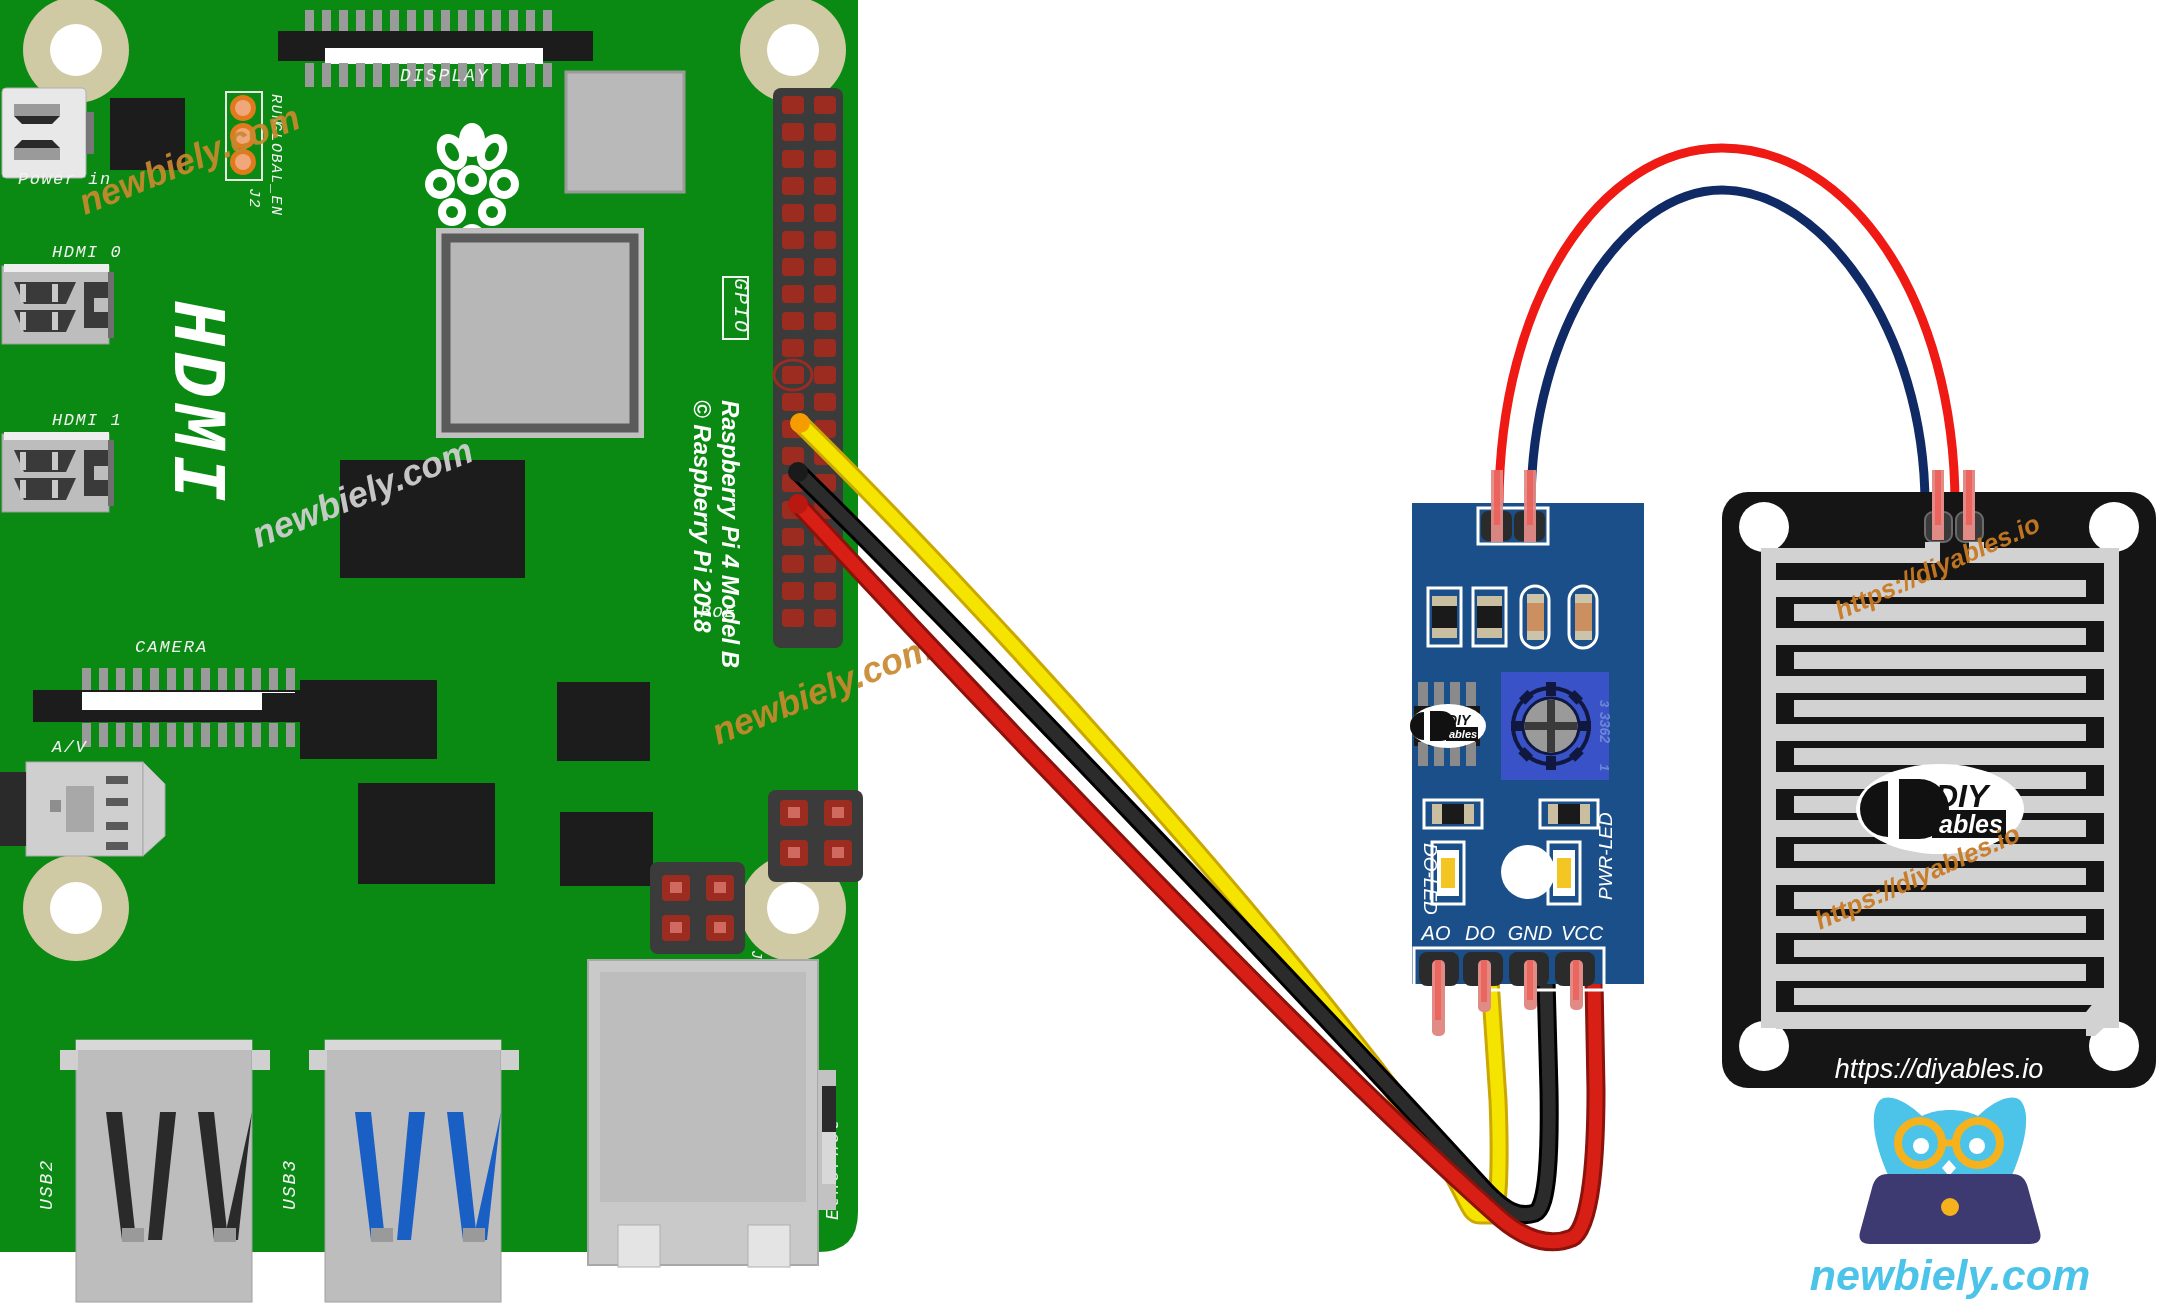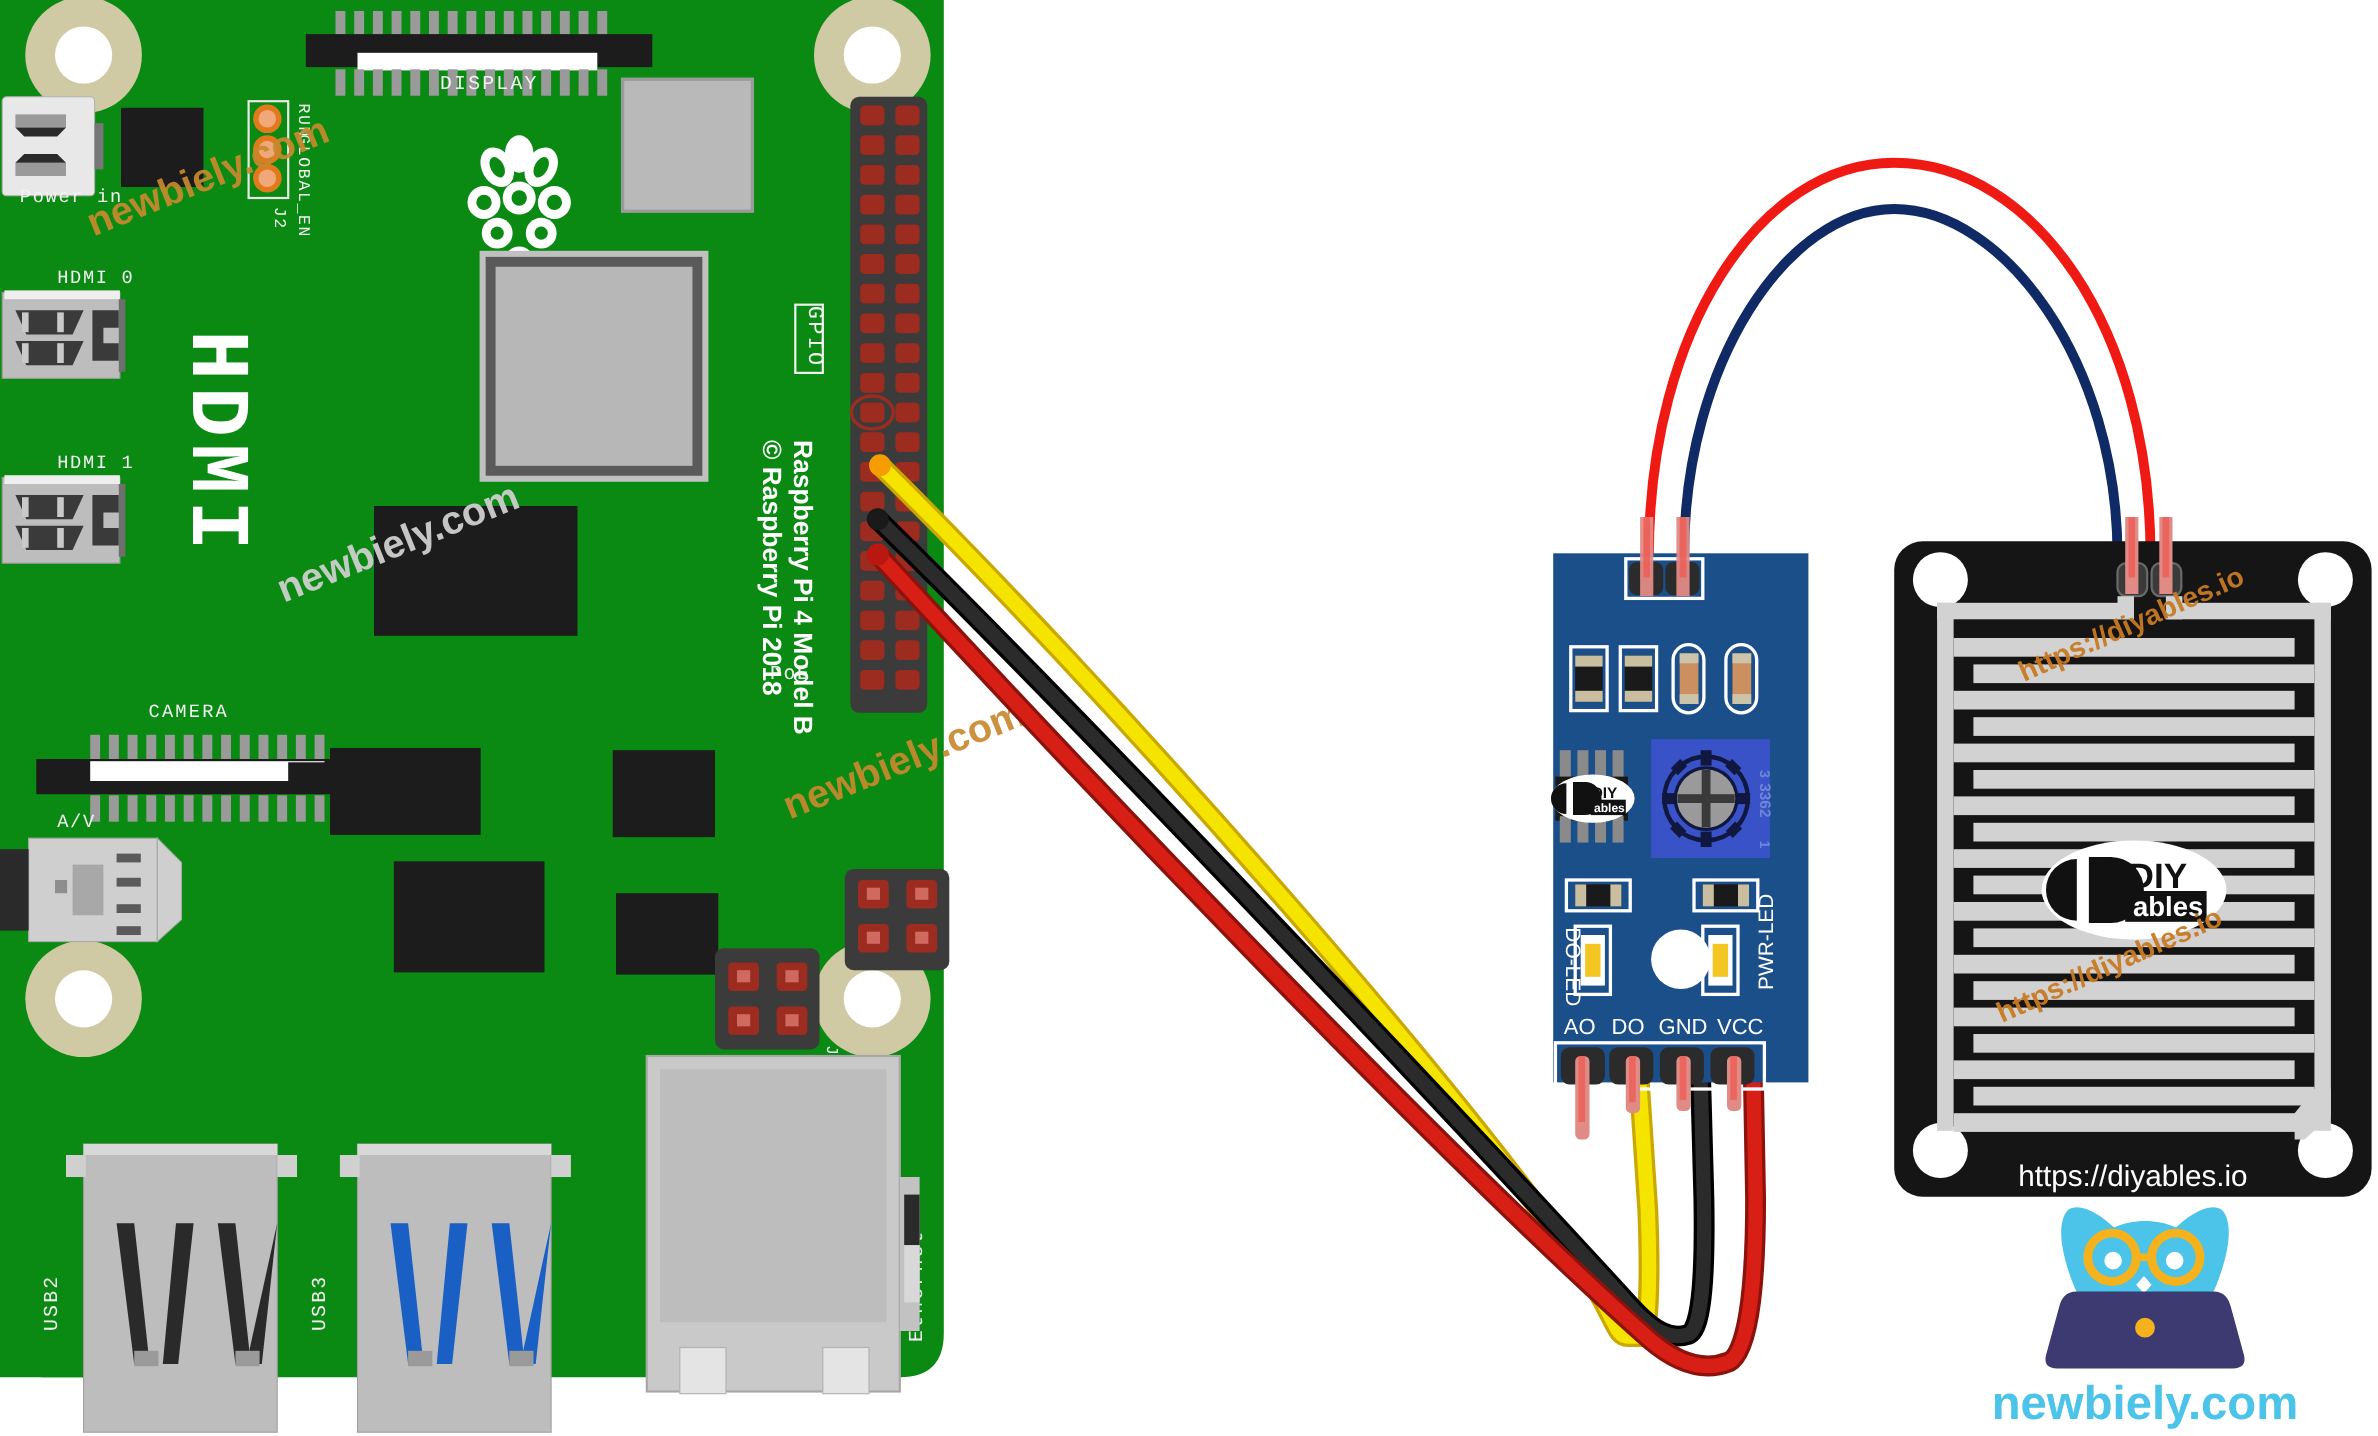--- a/index.html
+++ b/index.html
@@ -1,18 +1,18 @@
 <!DOCTYPE html>
 <html><head>
 <meta charset="utf-8">
 <style>
   html,body{margin:0;padding:0;background:#ffffff;}
   body{width:2162px;height:1305px;position:relative;overflow:hidden;
        font-family:"Liberation Sans",sans-serif;}
-  .stage{position:absolute;left:0;top:0;width:2162px;height:1305px;}
+  .stage{position:absolute;left:0;top:0;width:2162px;height:1305px;font-style:italic;}
   svg{display:block;}
   .mono{font-family:"Liberation Mono",monospace;}
   .sans{font-family:"Liberation Sans",sans-serif;}
 </style>
 </head>
 <body>
 
 <div class="stage">
 <svg width="2162" height="1305" viewBox="0 0 2162 1305" xmlns="http://www.w3.org/2000/svg">
   <rect x="0" y="0" width="2162" height="1305" fill="#ffffff"></rect>

